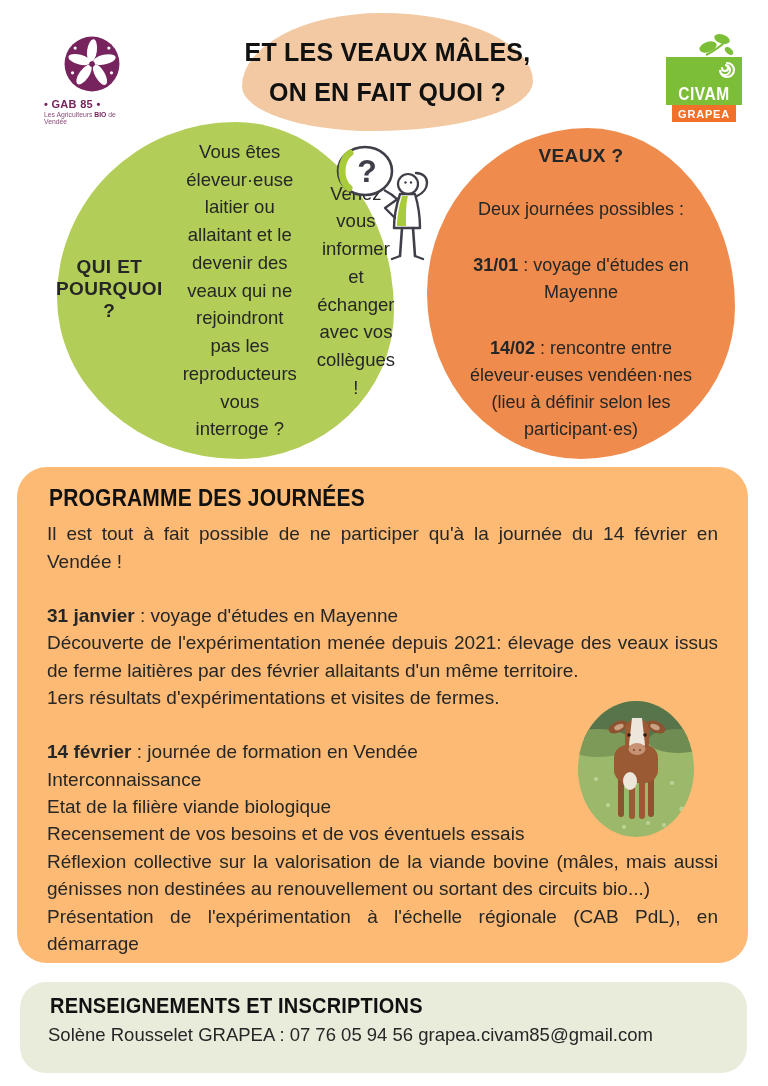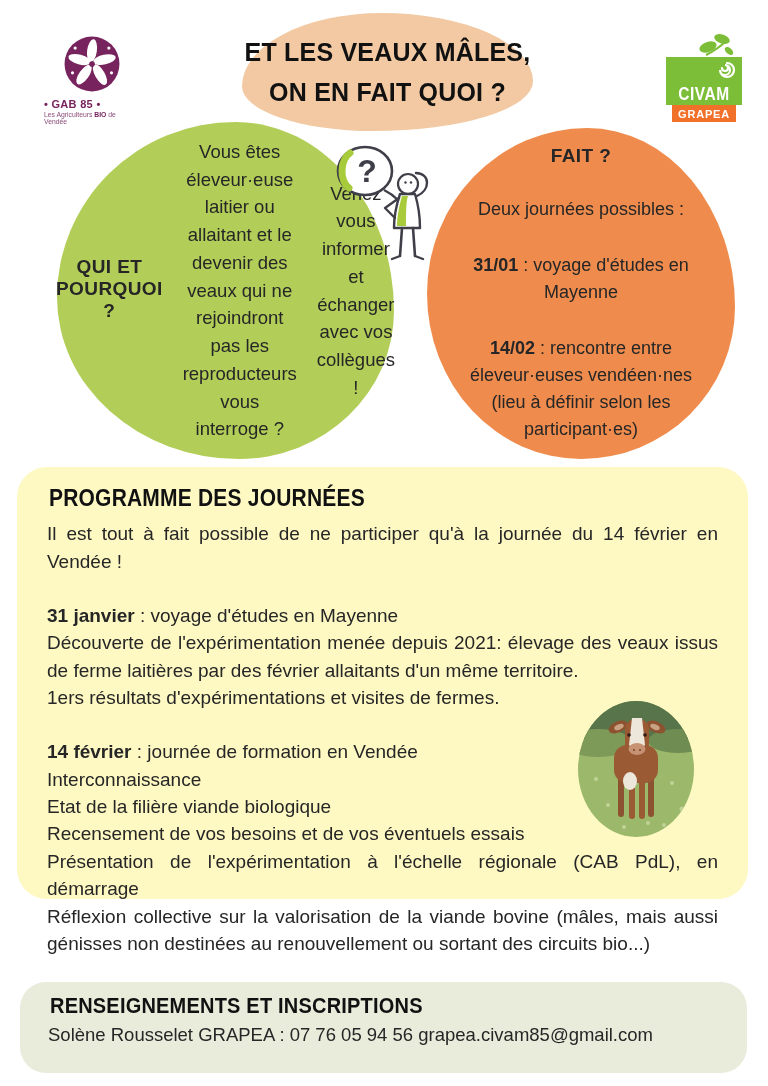--- a/index.html
+++ b/index.html
@@ -67,22 +67,22 @@
     display:flex; flex-direction:column; justify-content:center; align-items:center;
     text-align:center; padding:20px 24px; gap:17px;
   }
   .orange-blob h2 { font-size:19px; font-weight:bold; letter-spacing:.4px; }
   .orange-blob p { font-size:18px; line-height:1.5;margin-top:12px; }
 
   .person-illustration { left:334px; top:144px; width:108px; height:130px; z-index:5; }
 
   
   .programme {
-    left:17px; top:467px; width:731px; height:432px;
-    background:#fef9c3; border-radius:30px;
+    left:17px; top:467px; width:731px; height:496px;
+    background:#fdba74; border-radius:30px;
     padding:13px 30px 0 30px;
     font-size:19px; line-height:1.44;
   }
   .programme h2 {
     font-size:21px; font-weight:800; letter-spacing:.2px;
     transform:scaleY(1.1); transform-origin:left center;
     margin:3px 0 7px 2px; color:#111;
   }
   .programme p.j { text-align:justify; }
   .programme .gap { height:27px; }
@@ -187,40 +187,40 @@
     <path d="M68,52 C65,62 63,74 63,82 L72,82 C72,70 72,58 74,52 Z" fill="#A8CB3C"></path>
 
     <path d="M65,54 L51,64 L61,74" stroke="#3f3f49" stroke-width="2.4" fill="none" stroke-linecap="round" stroke-linejoin="round"></path>
 
     <path d="M68,84 L66,112 M79,84 L81,112" stroke="#3f3f49" stroke-width="2.6" stroke-linecap="round"></path>
     <path d="M66,112 l-8,3 M81,112 l8,3" stroke="#3f3f49" stroke-width="2.4" stroke-linecap="round"></path>
   </svg>
 </div>
 
 <div class="abs orange-blob">
-  <h2>FAIT ?</h2>
+  <h2>VEAUX ?</h2>
   <p>Deux journées possibles :</p>
   <p><strong>31/01</strong><span> : voyage d'études en Mayenne</span></p>
   <p><strong>14/02</strong><span> : rencontre entre éleveur·euses vendéen·nes (lieu à définir selon les participant·es)</span></p>
 </div>
 
 <div class="abs programme">
   <h2>PROGRAMME DES JOURNÉES</h2>
   <p class="j">Il est tout à fait possible de ne participer qu'à la journée du 14 février en Vendée !</p>
   <div class="gap"></div>
   <p><strong>31 janvier</strong><span> : voyage d'études en Mayenne</span></p>
   <p class="j">Découverte de l'expérimentation menée depuis 2021: élevage des veaux issus de ferme laitières par des février allaitants d'un même territoire.</p>
   <p>1ers résultats d'expérimentations et visites de fermes.</p>
   <div class="gap"></div>
   <p><strong>14 février</strong><span> : journée de formation en Vendée</span></p>
   <p>Interconnaissance</p>
   <p>Etat de la filière viande biologique</p>
   <p>Recensement de vos besoins et de vos éventuels essais</p>
+  <p class="j">Réflexion collective sur la valorisation de la viande bovine (mâles, mais aussi génisses non destinées au renouvellement ou sortant des circuits bio...)</p>
   <p class="j">Présentation de l'expérimentation à l'échelle régionale (CAB PdL), en démarrage</p>
-  <p class="j">Réflexion collective sur la valorisation de la viande bovine (mâles, mais aussi génisses non destinées au renouvellement ou sortant des circuits bio...)</p>
 
   <div class="calf-photo">
     <svg width="116" height="136" viewBox="0 0 116 136" preserveAspectRatio="none">
       <rect width="116" height="136" fill="#9CB96B"></rect>
       <rect width="116" height="38" fill="#57744A"></rect>
       <ellipse cx="20" cy="42" rx="34" ry="14" fill="#7E9A58"></ellipse>
       <ellipse cx="100" cy="40" rx="30" ry="12" fill="#6F8C52"></ellipse>
       <g fill="#C9D9A0" opacity="0.8">
         <circle cx="18" cy="78" r="2"></circle>
           <circle cx="30" cy="104" r="2"></circle>

